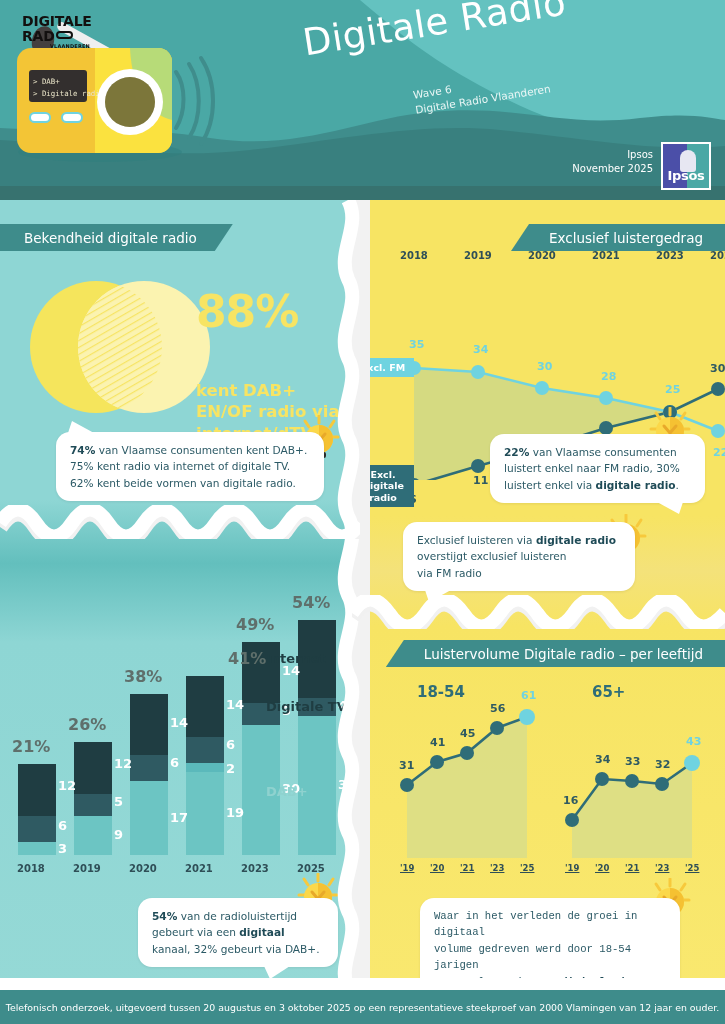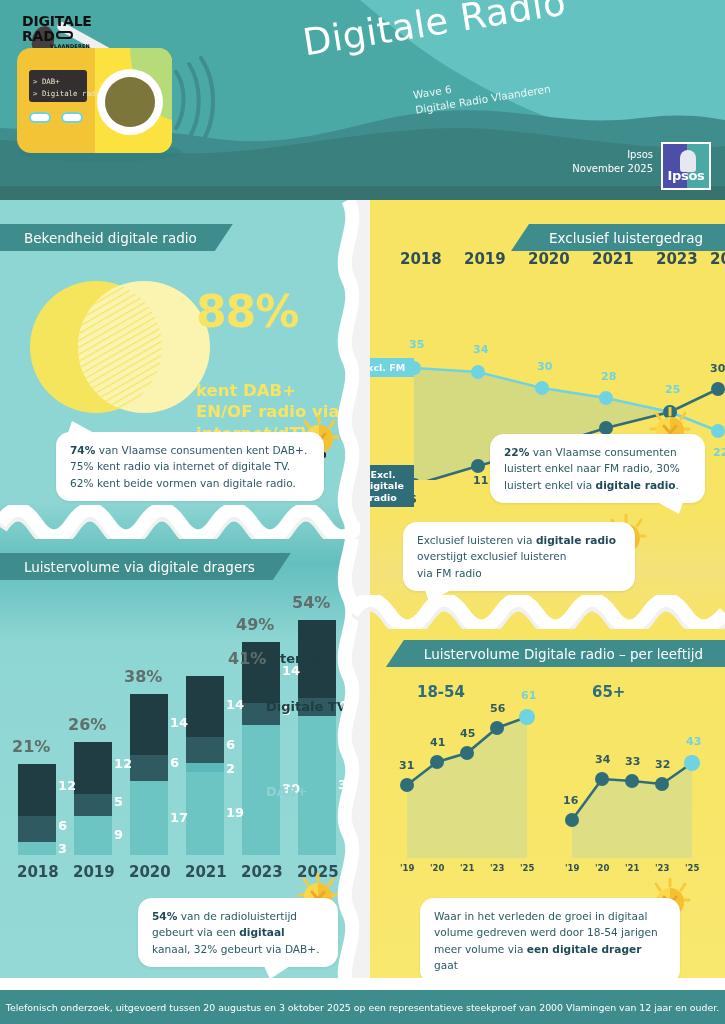--- a/index.html
+++ b/index.html
@@ -77,22 +77,22 @@
     font-weight:bold; font-size:16.5px; color:#f7e463; line-height:1.3;margin-top:44px; }
 
   
   .callout { position:absolute; background:#ffffff; border-radius:14px;
     font-family:"DejaVu Sans", sans-serif; font-size:10.6px; color:#2c5a66; line-height:1.55;
     padding:10px 14px; box-shadow:0 1px 3px rgba(0,0,0,.08); }
   .callout b { color:#1f4b57; }
 
   
   .chartbox { position:absolute; }
-  .axis-year { font-family:"DejaVu Sans", sans-serif; font-weight:bold; font-size:15px; color:#2f4f57; }
-  .yrsmall { font-family:"DejaVu Sans", sans-serif; font-weight:bold; font-size:8.5px; color:#2f4f57; }
+  .axis-year { font-family:"DejaVu Sans", sans-serif; font-weight:bold; font-size:10px; color:#2f4f57; }
+  .yrsmall { font-family:"DejaVu Sans", sans-serif; font-weight:bold; font-size:8.5px; color:#2f4f57;text-decoration:underline; }
   .valdark { font-family:"DejaVu Sans", sans-serif; font-weight:bold; font-size:11px; color:#2f5a62; }
   .vallight { font-family:"DejaVu Sans", sans-serif; font-weight:bold; font-size:11px; color:#6fd3e0; }
   .pill-lbl { position:absolute; font-family:"DejaVu Sans", sans-serif; font-weight:bold;
     font-size:9.5px; color:#ffffff; padding:4px 7px; line-height:1.2; }
   .agehead { position:absolute; font-family:"DejaVu Sans", sans-serif; font-weight:bold;
     font-size:15px; color:#2f6d78; }
 
   .barpct { position:absolute; font-family:"DejaVu Sans", sans-serif; font-weight:bold;
     font-size:16px; color:#5f6f6b; }
   .barval { position:absolute; font-family:"DejaVu Sans", sans-serif; font-weight:bold;
@@ -318,21 +318,20 @@
   </svg>
   <div class="callout" style="left:403px;top:522px;width:232px;">
     <div><span>Exclusief luisteren via </span><b>digitale radio</b></div>
     <div>overstijgt exclusief luisteren</div>
     <div>via FM radio</div>
     <svg style="position:absolute;left:22px;bottom:-11px;" width="26" height="12">
         <path d="M0,0 L26,0 L4,12 Z" fill="#fff"></path>
       </svg>
   </div>
 
-  <div class="banner left" style="top:553px;">Luistervolume via digitale dragers</div>
 
   <div class="chartbox" style="left:0px;top:585px;width:360px;height:295px;">
     <svg width="360" height="295" viewBox="0 0 360 295">
 
       <rect x="18" y="257" width="38" height="13" fill="#6cc5c3"></rect>
       <rect x="18" y="231" width="38" height="26" fill="#2f5a62"></rect>
       <rect x="18" y="179" width="38" height="52" fill="#1f3d42"></rect>
 
       <rect x="74" y="231" width="38" height="39" fill="#6cc5c3"></rect>
       <rect x="74" y="209" width="38" height="22" fill="#2f5a62"></rect>
@@ -502,21 +501,21 @@
       <line x1="37" y1="6" x2="33" y2="12"></line>
         <line x1="3" y1="22" x2="10" y2="22"></line>
       <line x1="41" y1="22" x2="34" y2="22"></line>
     </g>
     <circle cx="22" cy="24" r="14" fill="#fbd84a"></circle>
     <path d="M22,10 a14,14 0 0 1 0,28 Z" fill="#f5c132"></path>
     <path d="M16,19 L22,26 L28,19 M22,26 L22,36" stroke="#e8a92a" stroke-width="3" fill="none" stroke-linecap="round"></path>
     <rect x="15" y="37" width="14" height="6" rx="2" fill="#2c2c2c"></rect>
     <rect x="17" y="43" width="10" height="4" rx="2" fill="#d9d9d9"></rect>
   </svg>
-  <div class="callout" style="left:420px;top:898px;width:260px;">
+  <div class="callout" style="left:420px;top:898px;width:260px;font-family:Liberation Mono, monospace;">
     <div>Waar in het verleden de groei in digitaal</div>
     <div>volume gedreven werd door 18-54 jarigen</div>
     <div><span>meer volume via </span><b>een digitale drager</b><span> gaat</span></div>
   </div>
 
   <svg class="divider-v" viewBox="0 0 34 790" preserveAspectRatio="none">
     <path d="M12,0 C26,26 0,52 12,79 C26,105 0,131 12,158 C26,184 0,210 12,237 C26,263 0,289 12,316 C26,342 0,368 12,395 C26,421 0,447 12,474 C26,500 0,526 12,553 C26,579 0,605 12,632 C26,658 0,684 12,711 C26,737 0,763 12,790 L34,790 L34,0 Z" fill="#f2f2f2"></path>
     <path d="M12,0 C26,26 0,52 12,79 C26,105 0,131 12,158 C26,184 0,210 12,237 C26,263 0,289 12,316 C26,342 0,368 12,395 C26,421 0,447 12,474 C26,500 0,526 12,553 C26,579 0,605 12,632 C26,658 0,684 12,711 C26,737 0,763 12,790" fill="none" stroke="#ffffff" stroke-width="14"></path>
   </svg>
 

